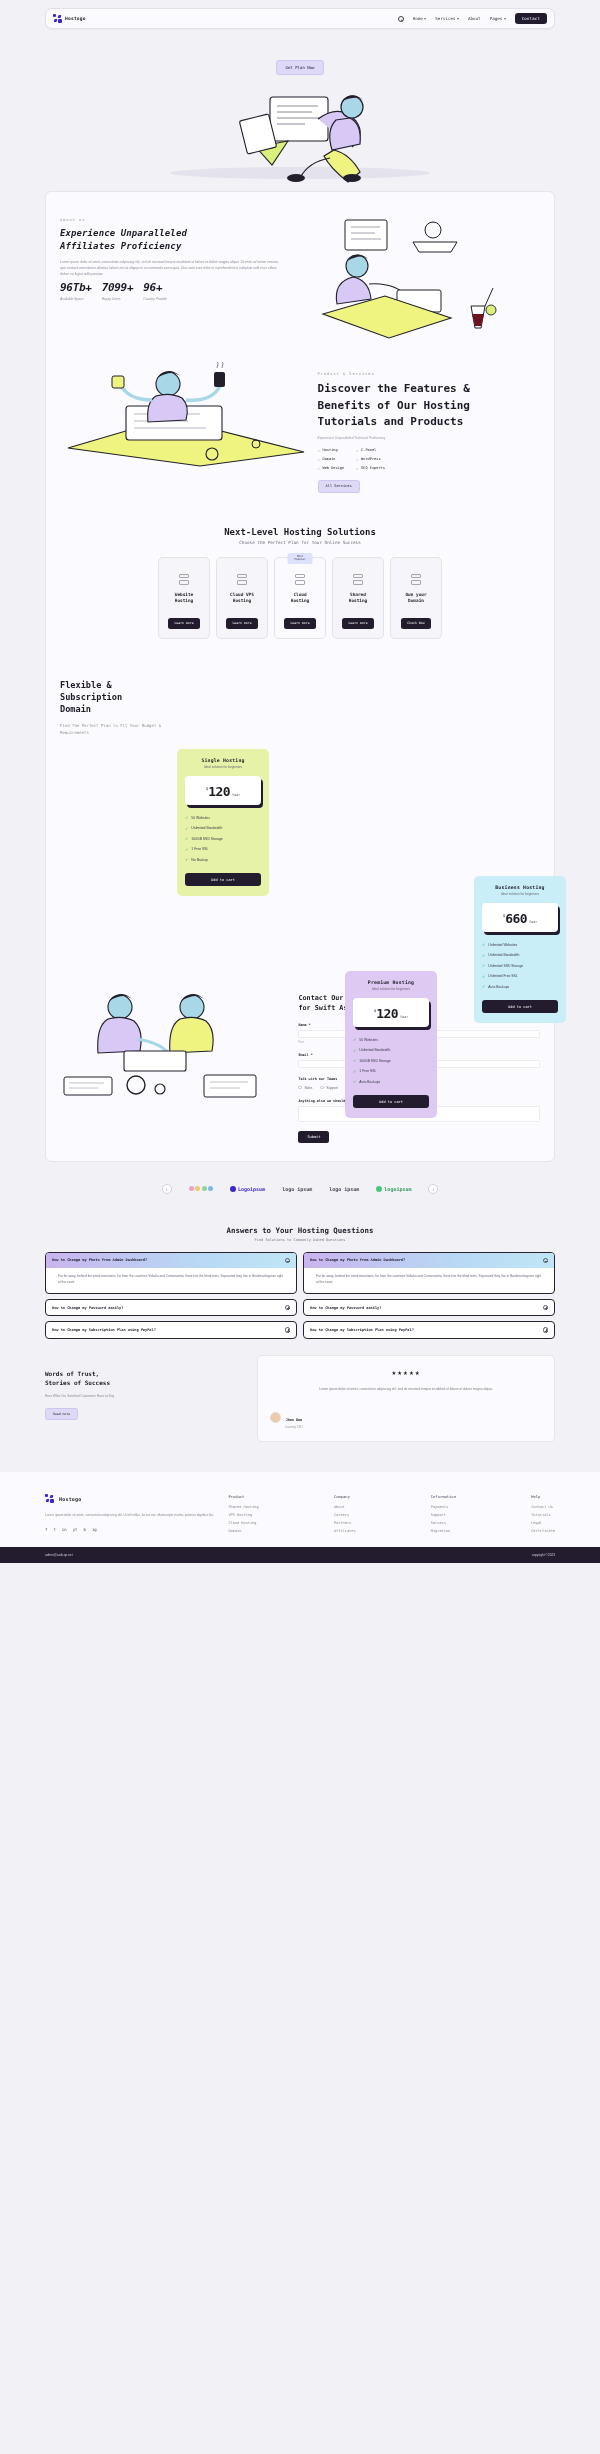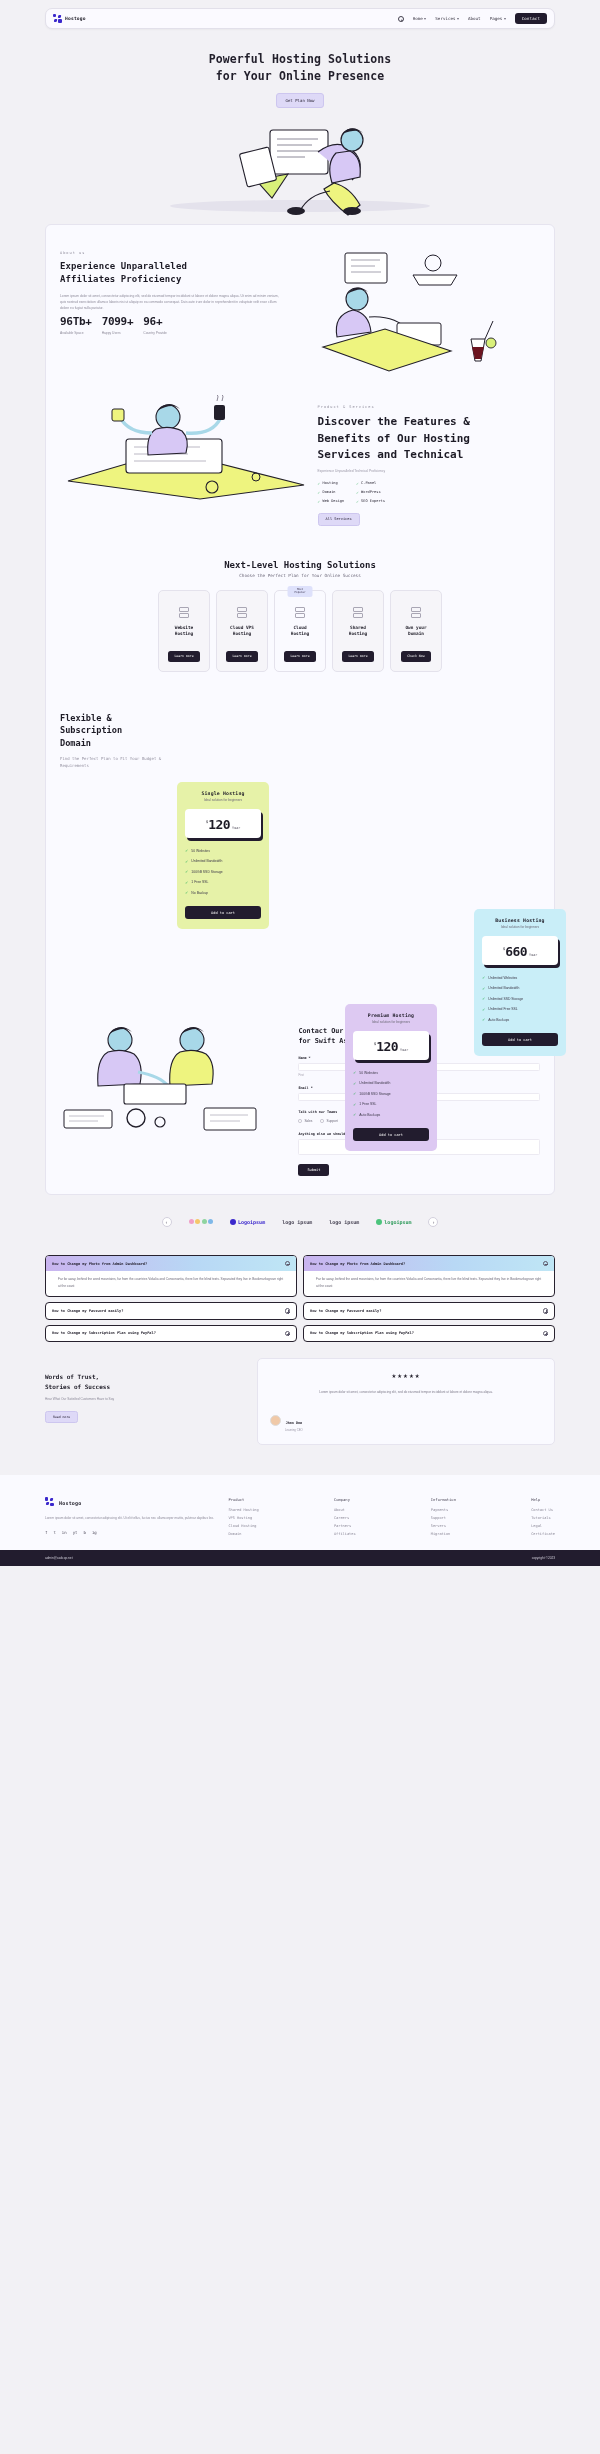--- a/index.html
+++ b/index.html
@@ -49,21 +49,21 @@
   .hero-art { height:110px; position:relative; margin-top:-2px; }
 
   
   .panel {
     margin:8px 45px 0 45px; background:#fafaff; border:1px solid #e6e4ef;
     border-radius:6px; padding:14px 0 18px 0;
   }
 
   
   .about { display:flex; padding:12px 14px 0 14px; gap:6px; }
-  .about-left { width:50%; }
+  .about-left { width:50%;font-style:italic; }
   .eyebrow { font-size:3.6px; color:#8d8a99; letter-spacing:1px; margin-bottom:5px; }
   .about h2 { font-size:9px; line-height:1.4; font-weight:bold; letter-spacing:.1px; }
   .lorem { font-size:3.3px; line-height:1.85; color:#8e8b9a; margin-top:7px; font-family:"Liberation Sans",sans-serif; }
   .stats { display:flex; gap:10px; margin-top:4px; }
   .stat-num { font-size:11px; font-weight:bold; letter-spacing:-.3px; }
   .stat-lbl { font-size:3.3px; color:#8e8b9a; margin-top:3px; font-family:"Liberation Sans",sans-serif; }
   .about-right { flex:1; position:relative; height:120px; }
 
   
   .discover { display:flex; padding:24px 14px 0 14px; gap:8px; align-items:flex-start;}
@@ -217,24 +217,20 @@
               <span>Pages</span>
               <span class="caret"></span>
             </span>
         </div>
         <span class="btn-contact">Contact</span>
       </div>
     </div>
   </div>
 
   <div class="hero">
-    <h1>
-      <span>Powerful Hosting Solutions</span><br>
-      <span>for Your Online Presence</span>
-    </h1>
     <span class="btn-plan">Get Plan Now</span>
     <div class="hero-art">
       <svg width="600" height="110" viewBox="0 0 600 110">
         <ellipse cx="300" cy="100" rx="130" ry="6" fill="#e4e2ec"></ellipse>
         <rect x="270" y="24" width="58" height="44" rx="3" fill="#fff" stroke="#221f2b" stroke-width="1.1"></rect>
         <g stroke="#8c8998" stroke-width="1">
           <line x1="277" y1="33" x2="318" y2="33"></line>
             <line x1="277" y1="39" x2="312" y2="39"></line>
           <line x1="277" y1="45" x2="320" y2="45"></line>
             <line x1="277" y1="51" x2="305" y2="51"></line>
@@ -322,21 +318,21 @@
           <path d="M157 6 q2 -5 0 -7 M162 6 q2 -5 0 -7" stroke="#6e6a7b" stroke-width=".8" fill="none"></path>
           <circle cx="152" cy="92" r="6" fill="none" stroke="#221f2b" stroke-width="1.1"></circle>
           <circle cx="196" cy="82" r="4" fill="none" stroke="#221f2b" stroke-width="1"></circle>
         </svg>
       </div>
       <div class="disc-text">
         <div class="eyebrow">Product &amp; Services</div>
         <h2>
           <span>Discover the Features &amp;</span><br>
           <span>Benefits of Our Hosting</span><br>
-          <span>Services and Technical</span>
+          <span>Tutorials and Products</span>
         </h2>
         <div class="disc-sub">Experience Unparalleled Technical Proficiency</div>
         <div class="feat-grid">
           <div class="feat-col">
             <span class="feat">
                 <span class="tick">✓</span>
                 <span>Hosting</span>
               </span>
             <span class="feat">
                 <span class="tick">✓</span>
@@ -607,20 +603,24 @@
     <span class="logo-item">
       <span>logo ipsum</span>
     </span>
     <span class="logo-item">
       <span style="width:6px;height:6px;background:#4cc47c;border-radius:50%;display:inline-block"></span>
       <span style="color:#2f9b5b">logoipsum</span>
     </span>
     <span class="arrow">›</span>
   </div>
 
+  <div class="faq-sec">
+    <h2>Answers to Your Hosting Questions</h2>
+    <div class="faq-sub">Find Solutions to Commonly Asked Questions</div>
+  </div>
   <div class="faq-grid">
     <div class="faq-col">
       <div class="faq-item open">
         <div class="faq-q">
             <span>How to Change my Photo from Admin Dashboard?</span>
             <span class="pm"></span>
           </div>
         <div class="faq-a">Far far away, behind the word mountains, far from the countries Vokalia and Consonantia, there live the blind texts. Separated they live in Bookmarksgrove right at the coast</div>
       </div>
       <div class="faq-item">

